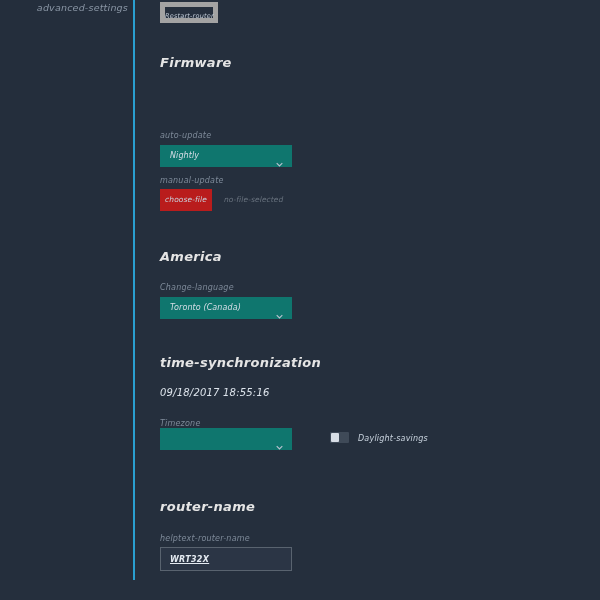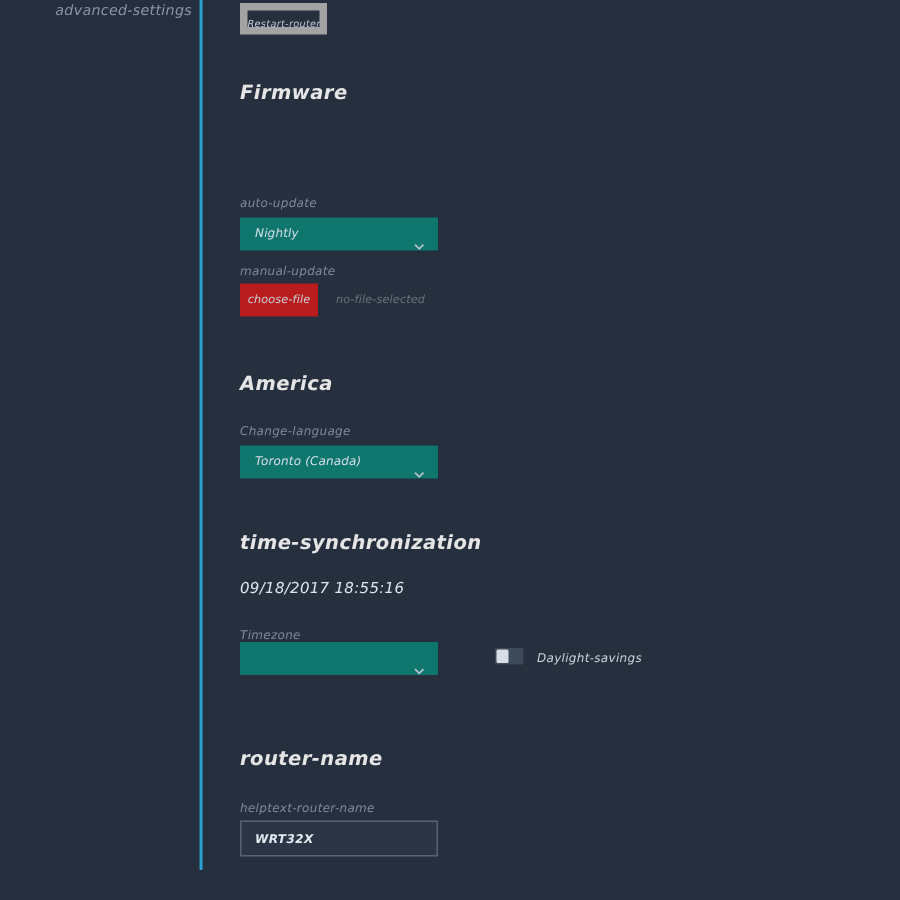--- a/index.html
+++ b/index.html
@@ -330,17 +330,17 @@
         </div>
         <span class="toggle-label">Daylight-savings</span>
       </div>
     </div>
 
     <div class="section" style="top: 499px;">
       <div class="section-title">router-name</div>
 
       <div style="position:absolute; left:0; top:35px;" class="field-label">helptext-router-name</div>
 
-      <input class="text-input" type="text" style="position: absolute; left: 0px; top: 48px;" value="WRT32X">
+      <input class="text-input" type="text" style="position: absolute; left: 0px; top: 48px; text-decoration: underline;" value="WRT32X">
     </div>
 
   </div>
 </div>
 
 </body></html>

